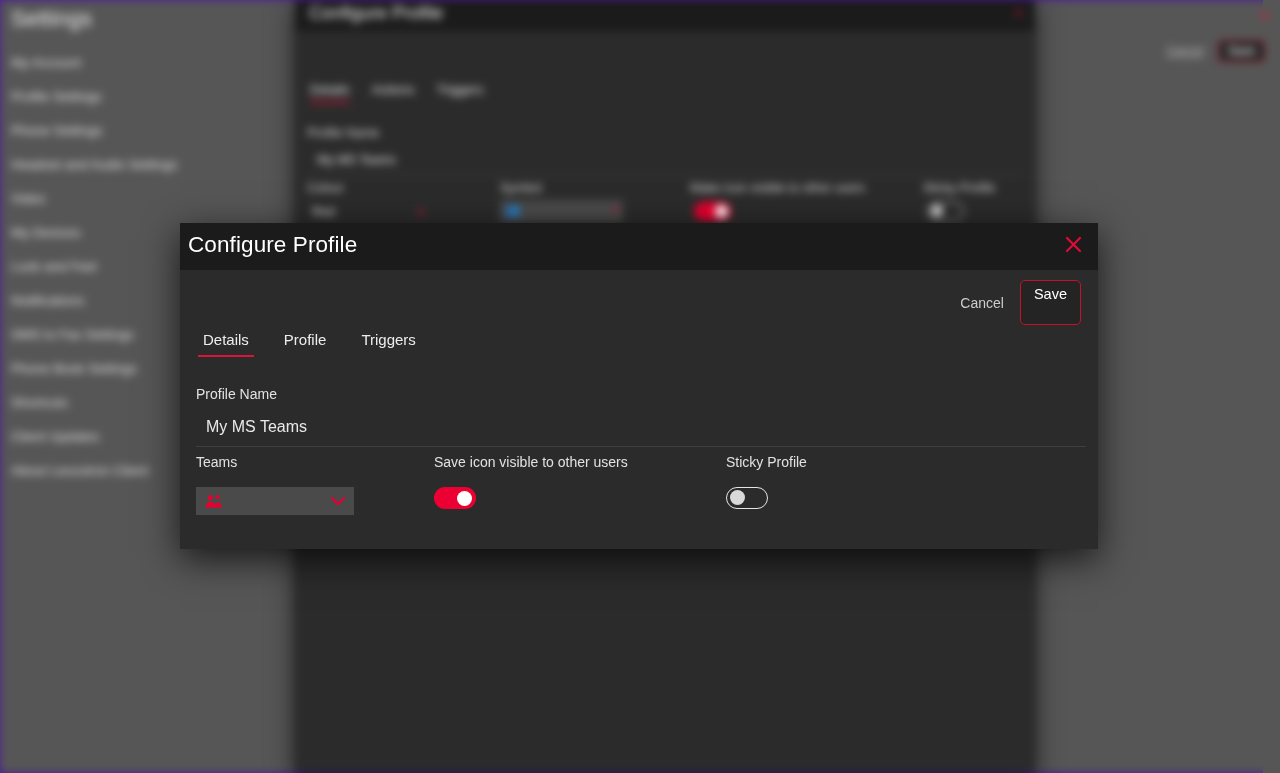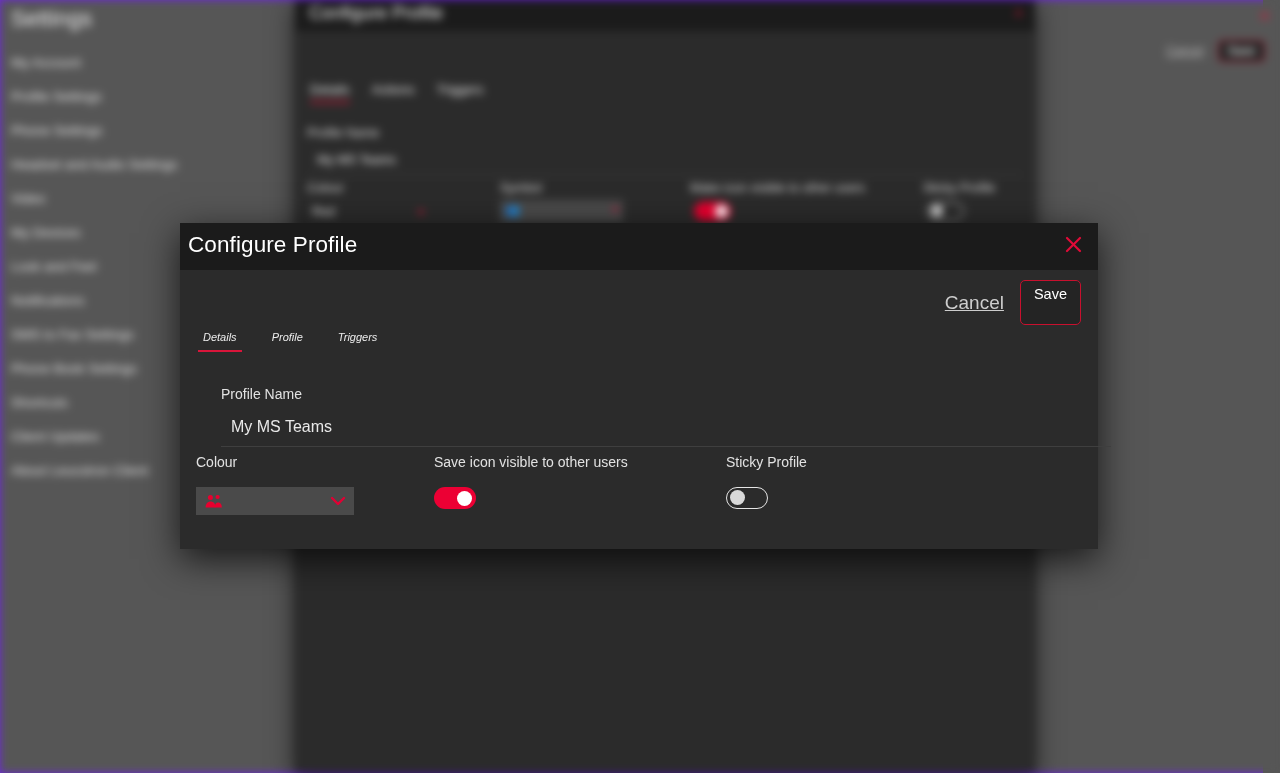--- a/index.html
+++ b/index.html
@@ -9,21 +9,21 @@
     height: 773px;
     overflow: hidden;
     background: #565656;
     font-family: "Liberation Sans", sans-serif;
   }
 
   #screen {
     position: relative;
     width: 1263px;
     height: 773px;
-    background: #6d28d9;
+    background: #4c1d95;
   }
 
   
   #bg-layer {
     position: absolute;
     inset: 0;
     filter: blur(4.2px);
     -webkit-filter: blur(4.2px);
   }
 
@@ -178,23 +178,22 @@
   }
   .modal-close svg { display:block; }
 
   .modal-actions {
     position: absolute;
     right: 17px; top: 57px;
     display: flex; align-items: center; gap: 16px;
   }
 
   .btn-cancel {
-    font-size: 19px;
+    font-size: 14px;
     color: #cdcdcd;
-    text-decoration: underline;
     background: none;
     border: none;
     cursor: pointer;
     font-family: inherit;
     padding: 0;
   }
 
   .btn-save {
     font-size: 14.5px;
     color: #ffffff;
@@ -208,26 +207,25 @@
 
   .tabs {
     position: absolute;
     left: 198px; top: 331px;
     display: flex;
     gap: 25px;
     z-index: 21;
   }
 
   .tab {
-    font-size: 11px;
+    font-size: 15px;
     color: #ededed;
     padding: 0 5px 7px;
     cursor: pointer;
     border-bottom: 2.5px solid transparent;
-    font-style: italic;
   }
   .tab.active { border-bottom-color: #d9153a; }
 
   .field-label {
     font-size: 14px;
     color: #e2e2e2;
   }
 
   .profile-name-wrap {
     position: absolute;
@@ -393,30 +391,30 @@
       <button class="btn-save">Save</button>
     </div>
   </div>
 
   <div class="tabs">
     <div class="tab active">Details</div>
     <div class="tab">Profile</div>
     <div class="tab">Triggers</div>
   </div>
 
-  <div class="profile-name-wrap" style="z-index:21;margin-left:25px;">
+  <div class="profile-name-wrap" style="z-index:21;">
     <div class="field-label">Profile Name</div>
     <input class="profile-name-input" type="text" value="My MS Teams" style="">
   </div>
 
   <div class="row" style="z-index:21;">
 
 
     <div class="col-symbol">
-      <div class="field-label">Colour</div>
+      <div class="field-label">Teams</div>
       <div class="col-ctl">
         <div class="select-symbol">
           <span class="people-icon">
             <svg width="19" height="15" viewBox="0 0 19 15" aria-hidden="true">
               <circle cx="5.4" cy="3.4" r="2.5" fill="#e8002f"></circle>
               <circle cx="12.6" cy="3.0" r="2.1" fill="#e8002f"></circle>
               <path d="M0.6 13.6 C0.6 9.6 3.0 7.6 5.6 7.6 C8.2 7.6 10.5 9.6 10.5 13.6 Z" fill="#e8002f"></path>
               <path d="M9.6 13.6 C9.8 10.2 11.0 8.4 13.0 8.4 C15.2 8.4 16.8 9.9 16.8 13.6 Z" fill="#e8002f"></path>
             </svg>
           </span>

